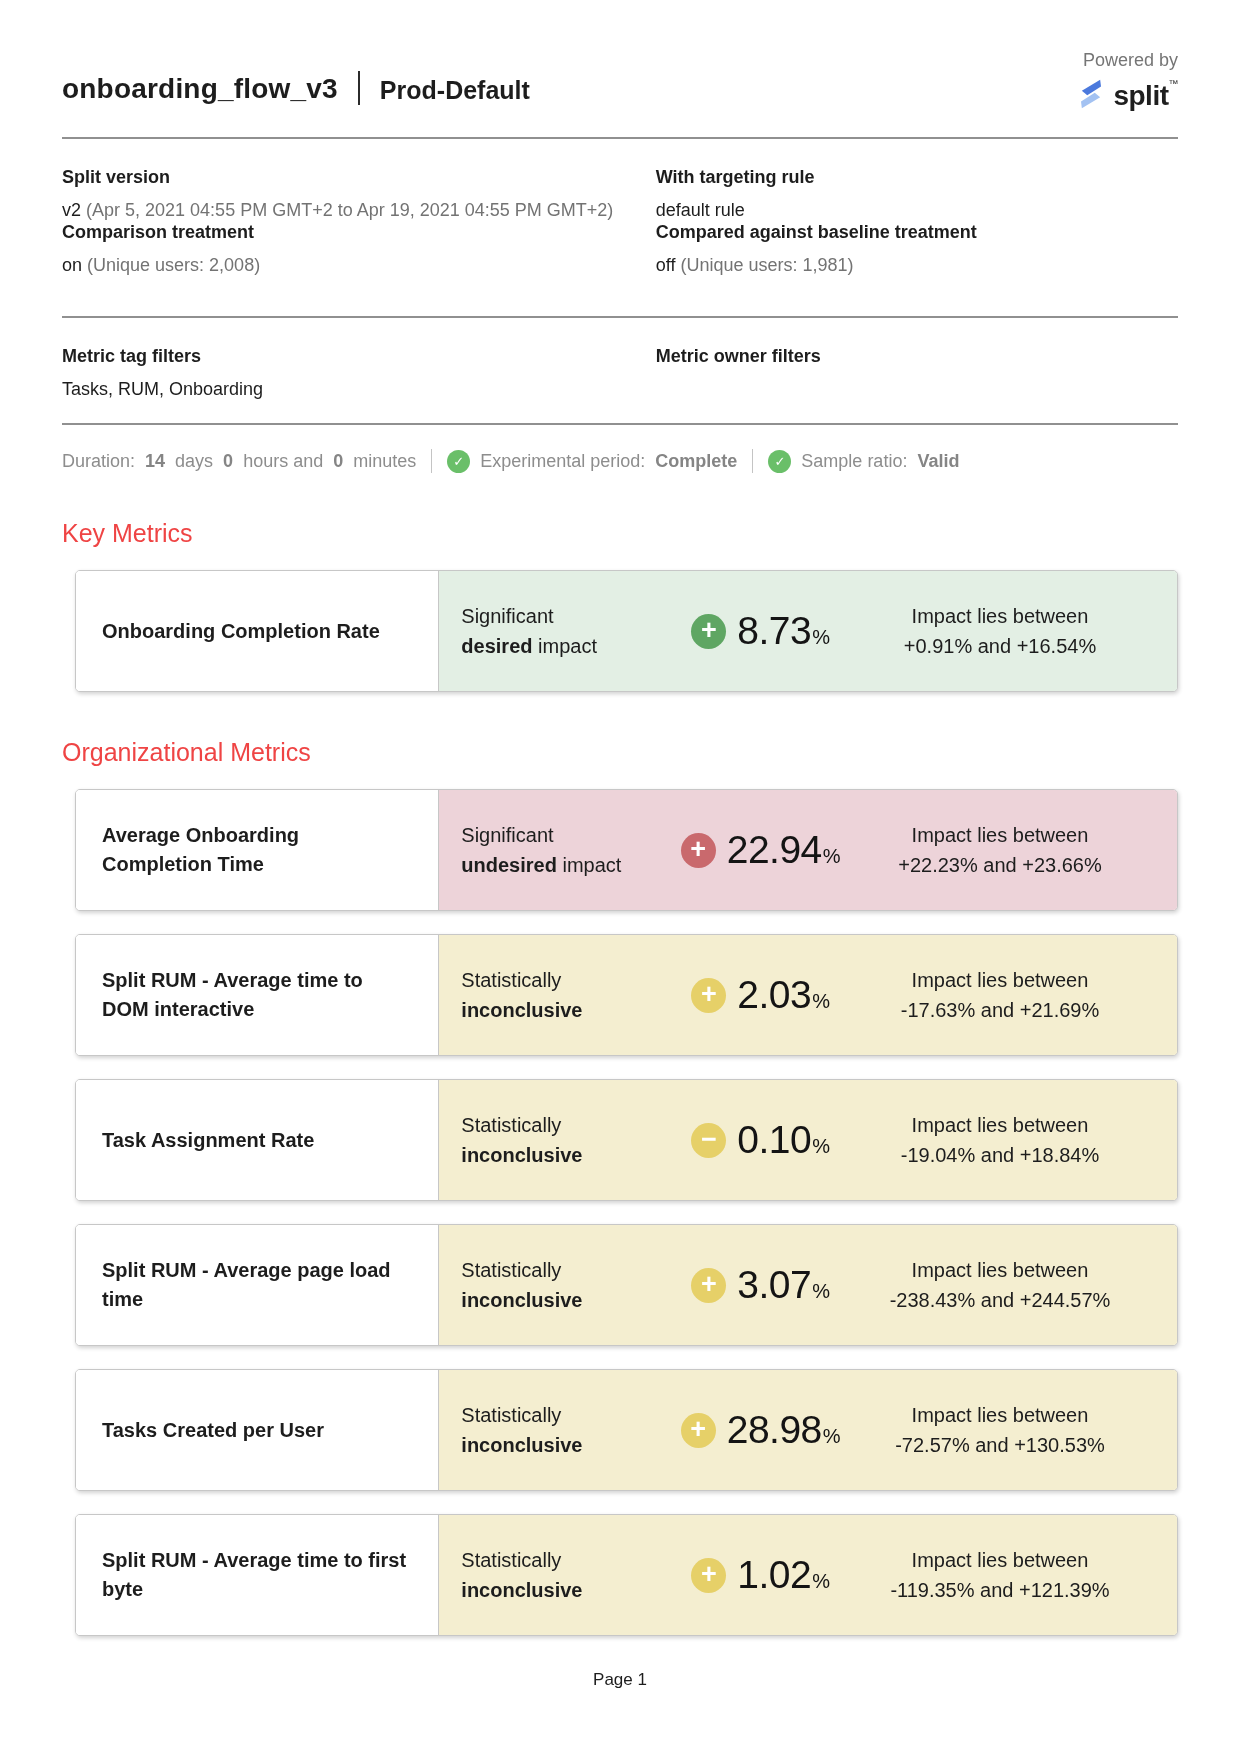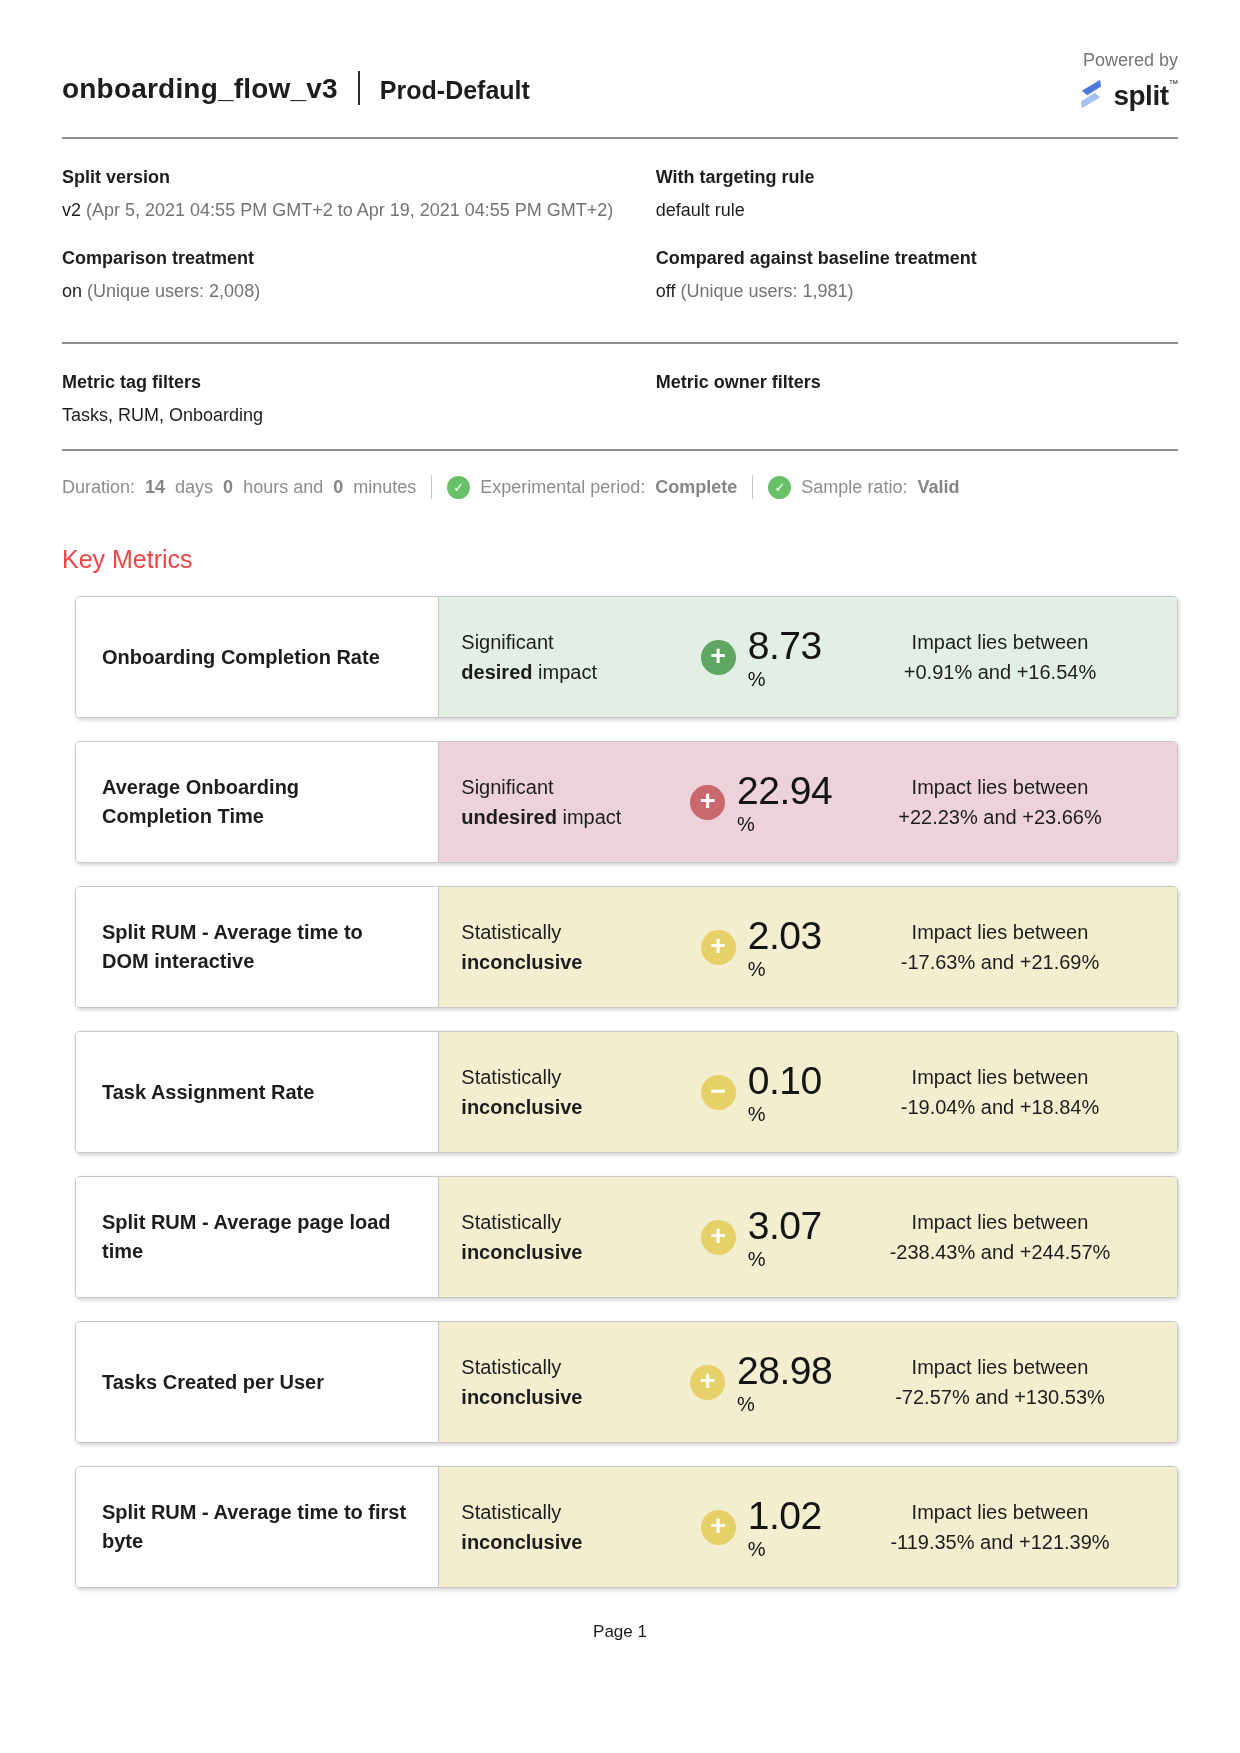--- a/index.html
+++ b/index.html
@@ -22,21 +22,21 @@
   .logo-row { display:flex; align-items:center; justify-content:flex-end; gap:7px;text-align:right; }
   .brand-name { font-size:28px; font-weight:700; color:#1f1f1f; letter-spacing:-0.5px; position:relative; }
   .brand-mark { font-size:10px; font-weight:400; vertical-align:top; position:relative; top:-2px; color:#1f1f1f; }
 
   hr.rule { border:none; border-top:2px solid #909090; }
   .rule-1 { margin-top:24px; }
   .rule-2 { margin-top:38px; }
   .rule-3 { margin-top:22px; }
 
   
-  .info-grid { display:grid; grid-template-columns:53.2% 46.8%; margin-top:28px; row-gap:26px; }
+  .info-grid { display:grid; grid-template-columns:53.2% 46.8%; margin-top:28px; }
   .info-label { font-weight:700; font-size:18px; margin-bottom:11px; }
   .info-value { font-size:18px; line-height:1.3; }
   .muted { color:#737373; }
   .filters-grid { display:grid; grid-template-columns:53.2% 46.8%; margin-top:28px; }
 
   
   .status-bar { margin-top:24px; display:flex; align-items:center; gap:15px; color:#8d8d8d; font-size:18px; }
   .status-bar b { font-weight:700; color:#858585; }
   .status-sep { width:1px; height:24px; background:#c4c4c4; }
   .status-item { display:flex; align-items:center; gap:10px; }
@@ -69,21 +69,21 @@
   .sig { width:215px; font-size:20px; line-height:1.5; }
   .value-block { flex:1; display:flex; align-items:center; justify-content:center; gap:11px; }
   .dir-icon {
     width:35px; height:35px; border-radius:50%; color:#fff; flex:0 0 auto;
     display:flex; align-items:center; justify-content:center;
     font-size:27px; font-weight:700; line-height:1; padding-bottom:2px;
   }
   .icon-positive { background:#5fa663; }
   .icon-negative { background:#c9696d; }
   .icon-inconclusive { background:#e6d068; }
-  .value-wrap { display:flex; align-items:baseline;flex-direction:column; }
+  .value-wrap { display:flex; align-items:baseline; }
   .value-num { font-size:39px; color:#141414; letter-spacing:-0.5px; }
   .value-unit { font-size:20px; color:#141414; margin-left:1px; }
   .impact { width:310px; text-align:center; font-size:20px; line-height:1.5; }
 
   .page-footer { text-align:center; margin-top:34px; padding-bottom:30px; font-size:17px; color:#1d1d1d; }
 </style>
 </head>
 <body>
 
 <div class="page">
@@ -193,20 +193,21 @@
           <span class="value-unit">%</span>
         </span>
       </div>
       <div class="impact">
         <div>Impact lies between</div>
         <div>+0.91% and +16.54%</div>
       </div>
     </div>
   </div>
 
+  <h2 class="section-heading">Organizational Metrics</h2>
 
   <div class="metric-card tone-negative">
     <div class="metric-name">Average Onboarding Completion Time</div>
     <div class="metric-panel">
       <div class="sig">
         <div>Significant</div>
         <div><b>undesired</b> <span>impact</span></div>
       </div>
       <div class="value-block">
         <span class="dir-icon icon-negative">+</span>

